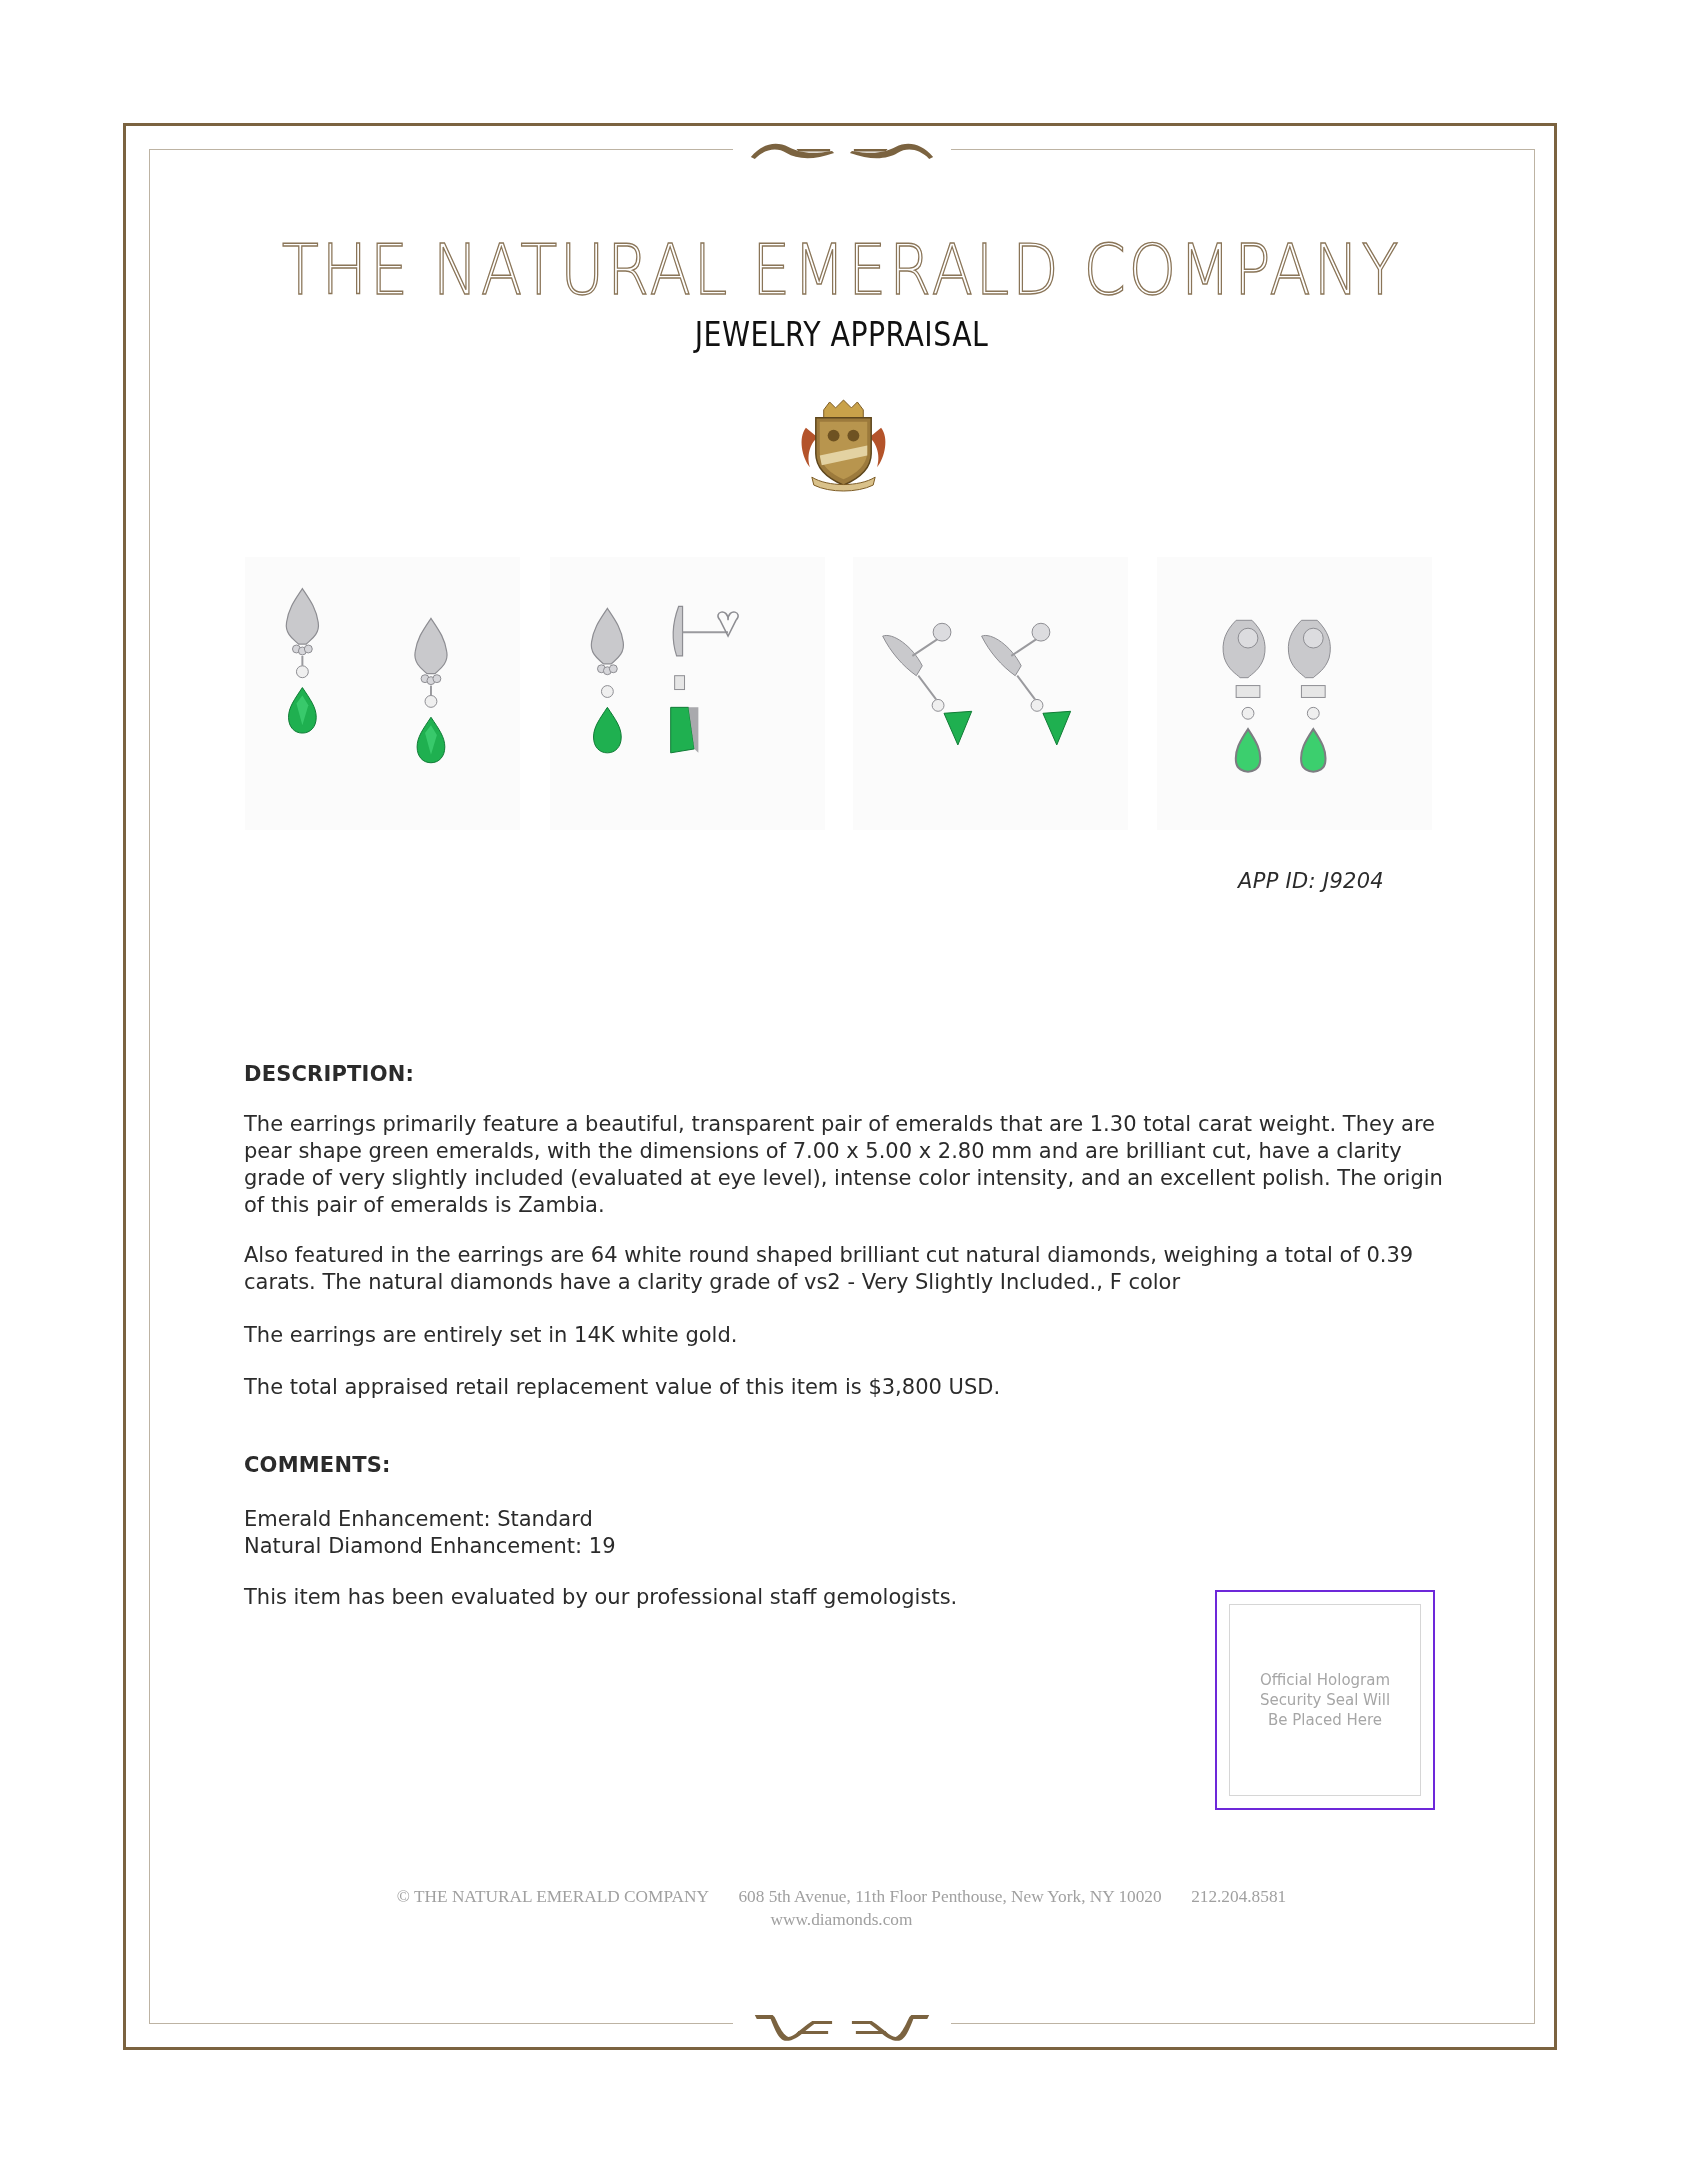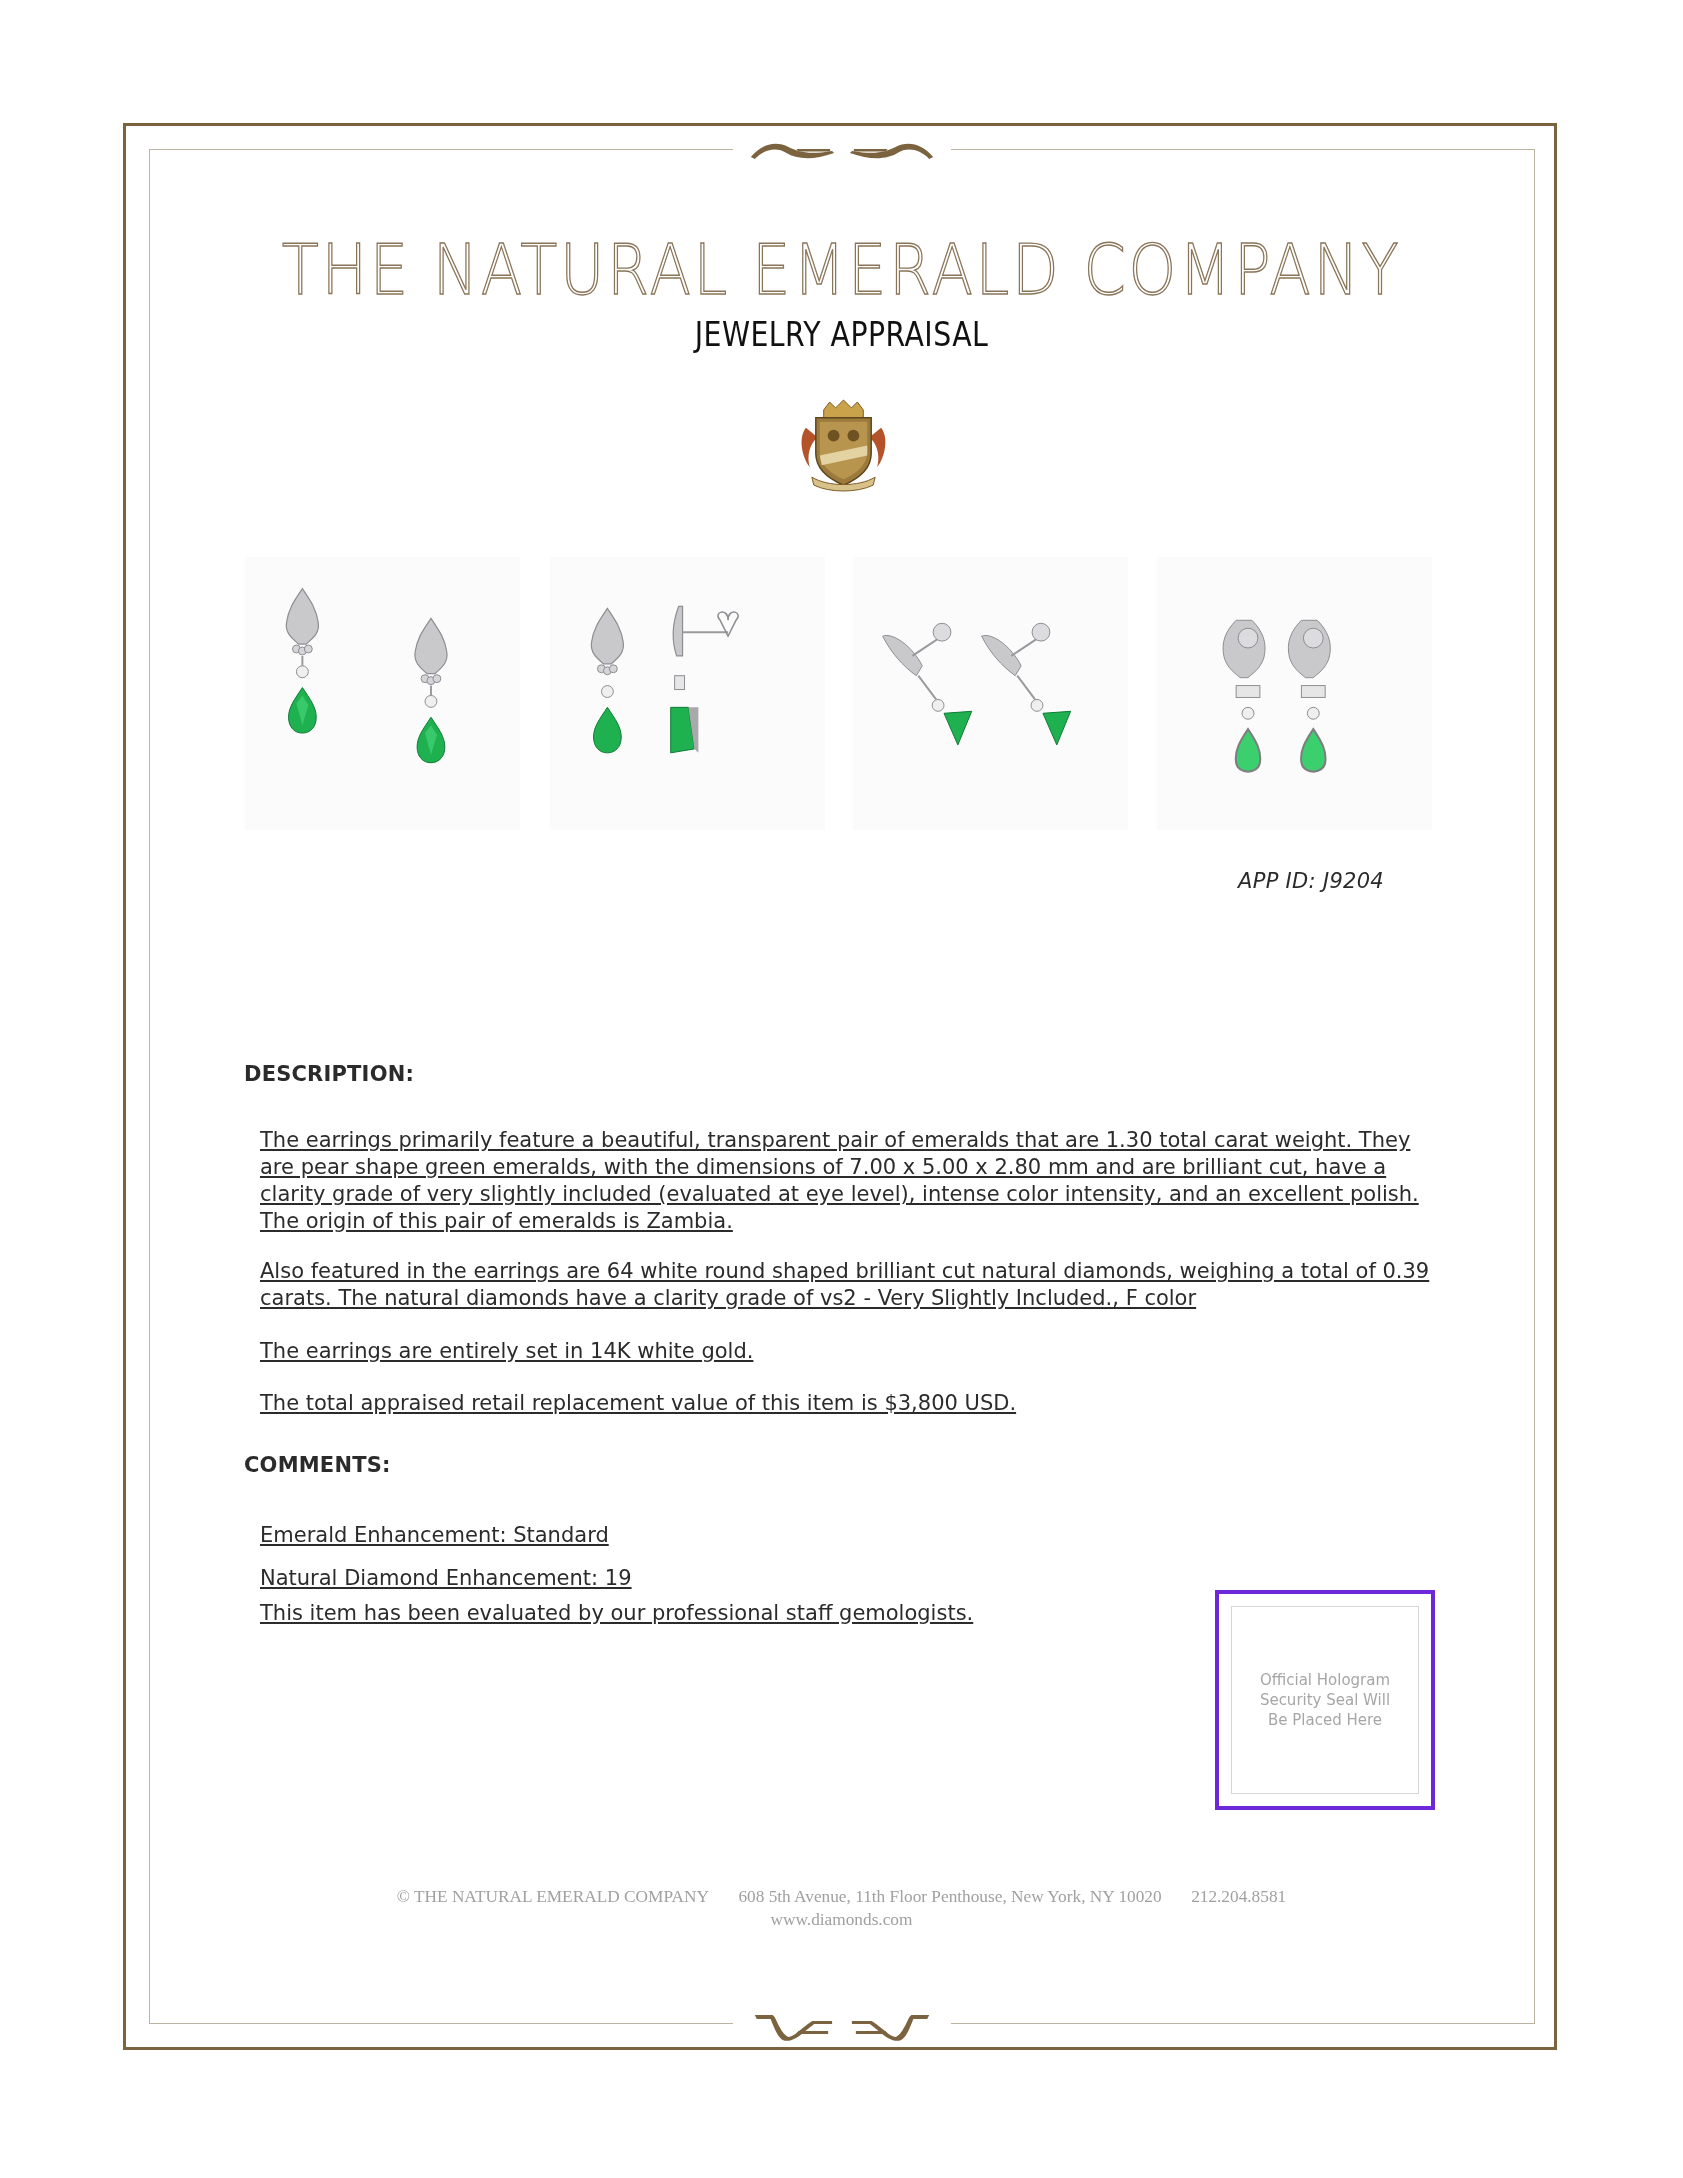--- a/index.html
+++ b/index.html
@@ -28,25 +28,25 @@
 
   .photos { position: absolute; top: 557px; left: 245px; width: 1188px; height: 273px; }
   .photo { position: absolute; top: 0; width: 275px; height: 273px; background: #fbfbfb; }
   .photo svg { width: 275px; height: 273px; display: block; }
 
   .app-id { position: absolute; left: 1238px; top: 869px; font-size: 21px; color: #2b2b2b;
             letter-spacing: 0.3px; font-style: italic; }
 
   .section { position: absolute; left: 244px; width: 1208px; font-size: 21px; line-height: 27px;
              color: #2b2b2b; }
-  .section p { margin: 16px; text-decoration: underline; }
+  .section p { margin: 0; }
   .heading { position: absolute; left: 244px; font-size: 21px; color: #2b2b2b; letter-spacing: 0.2px; font-weight: bold; }
 
   .seal-outer { position: absolute; left: 1215px; top: 1590px; width: 220px; height: 220px;
-                border: 4px solid #6d28d9; box-sizing: border-box; }
+                border: 2px solid #6d28d9; box-sizing: border-box; }
   .seal-inner { position: absolute; left: 12px; top: 12px; right: 12px; bottom: 12px;
                 border: 1px solid #d6d6d6; display: flex; align-items: center; justify-content: center; }
   .seal-text { text-align: center; font-size: 15px; line-height: 20px; color: #a6a6a6; width: 149px; }
 
   .footer { position: absolute; left: 0; width: 1683px; top: 1885px; text-align: center;
             font-size: 17.3px; color: #a0a0a0; line-height: 22px; }
   .footer .row span { margin: 0 12px; font-family: Liberation Serif, serif; }
 </style>
 </head>
 <body>

